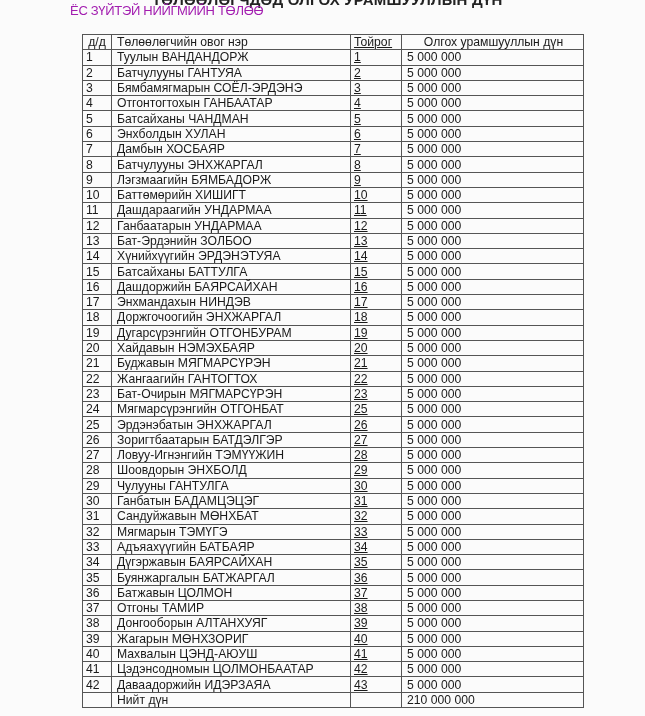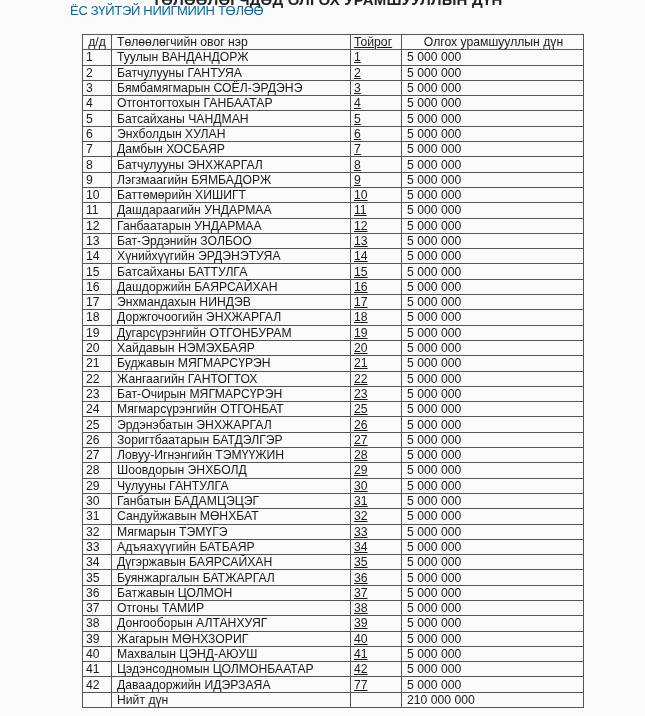--- a/index.html
+++ b/index.html
@@ -9,21 +9,21 @@
     font-family:"Liberation Sans", sans-serif;
     color:#1a1a1a;
   }
   .doc-title {
     position:absolute; left:152px; top:-9px; width:380px;
     font-size:15px; font-weight:bold; letter-spacing:0.2px;
     color:#222; white-space:nowrap;
   }
   .watermark {
     position:absolute; left:70px; top:3px;
-    font-size:13px; color:#0369a1; white-space:nowrap; letter-spacing:-0.3px;
+    font-size:13px; color:#a21caf; white-space:nowrap; letter-spacing:-0.3px;
   }
   table.awards {
     position:absolute; left:82px; top:34px;
     border-collapse:collapse;
     font-size:12.2px;
   }
   table.awards td, table.awards th {
     border:1px solid #555;
     padding:0 3px;
     height:14.3px;
@@ -296,21 +296,21 @@
       </tr>
       <tr>
         <td class="c-no">41</td>
         <td class="c-name">Цэдэнсодномын ЦОЛМОНБААТАР</td>
         <td class="c-dist">42</td>
         <td class="c-amt">5 000 000</td>
       </tr>
       <tr>
         <td class="c-no">42</td>
         <td class="c-name">Даваадоржийн ИДЭРЗАЯА</td>
-        <td class="c-dist">77</td>
+        <td class="c-dist">43</td>
         <td class="c-amt">5 000 000</td>
       </tr>
     </tbody>
   <tfoot>
     <tr>
       <td class="c-no"></td>
       <td class="c-name">Нийт дүн</td>
       <td class="c-dist"></td>
       <td class="c-amt">210 000 000</td>
     </tr>

